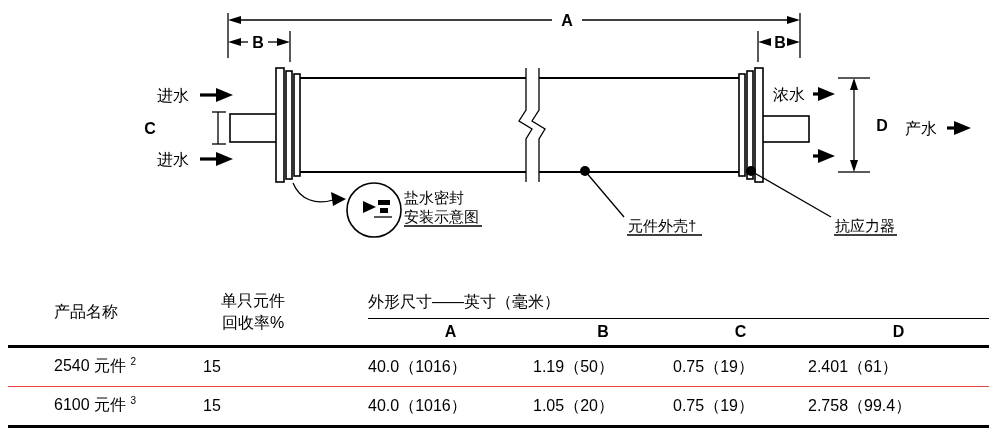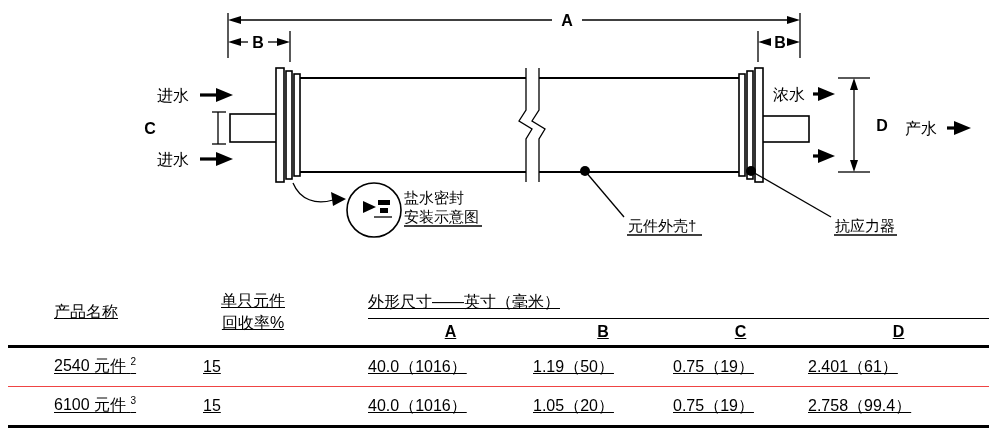--- a/index.html
+++ b/index.html
@@ -12,21 +12,21 @@
   .d-line  { stroke:#000; stroke-width:1.3; fill:none; }
   .d-body  { stroke:#000; stroke-width:1.8; fill:none; }
   .d-white { stroke:#000; stroke-width:1.6; fill:#fff; }
   .d-fill  { fill:#000; stroke:none; }
   .d-shaft { stroke:#000; stroke-width:3.2; fill:none; }
   .d-text  { fill:#000; font-size:16px; }
   .d-dim   { fill:#000; font-size:16px; font-weight:bold; }
   .d-small { fill:#000; font-size:15px; }
   
   .table-wrap { margin: 14px 8px 0 8px; }
-  table { border-collapse: collapse; table-layout: fixed; width: 981px; font-size:16px;text-decoration:underline; }
+  table { border-collapse: collapse; table-layout: fixed; width: 981px; font-size:16px; }
   th, td { padding:0; font-weight:normal; }
   thead tr.h1 th { height:34px; }
   thead tr.h2 th { height:26px; }
   .th-product { text-align:left; padding-left:46px; vertical-align:middle; border-bottom:3px solid #000; }
   .th-recovery { text-align:center; vertical-align:middle; line-height:1.4; border-bottom:3px solid #000; }
   .th-spacer { border-bottom:3px solid #000; }
   .th-dims { text-align:left; vertical-align:bottom; padding-bottom:5px; padding-right:80px;
              border-bottom:1.5px solid #000; }
   .th-letter { text-align:center; vertical-align:middle; font-weight:bold; border-bottom:3px solid #000; }
   tbody td { height:38px; text-align:left; vertical-align:middle; }

